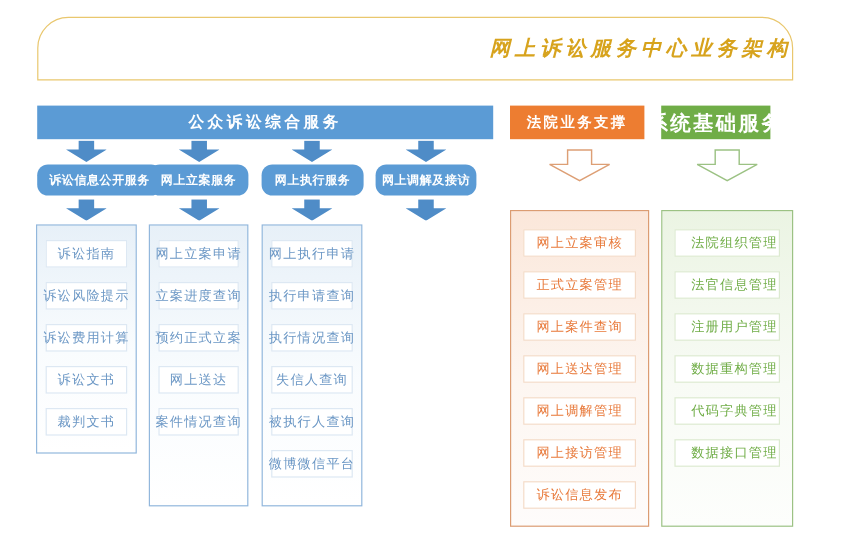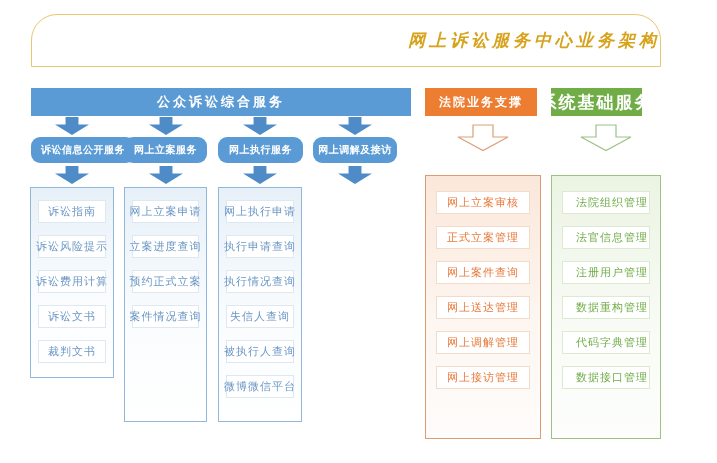--- a/index.html
+++ b/index.html
@@ -123,20 +123,21 @@
       <div class="item">诉讼风险提示</div>
       <div class="item">诉讼费用计算</div>
       <div class="item">诉讼文书</div>
       <div class="item">裁判文书</div>
     </div>
   <div class="col col2">
 
       <div class="item">网上立案申请</div>
       <div class="item">立案进度查询</div>
       <div class="item">预约正式立案</div>
+      <div class="item">网上送达</div>
       <div class="item">案件情况查询</div>
     </div>
   <div class="col col3">
 
   <div class="item">网上执行申请</div>
       <div class="item">执行申请查询</div>
       <div class="item">执行情况查询</div>
       <div class="item">失信人查询</div>
       <div class="item">被执行人查询</div>
       <div class="item">微博微信平台</div>
@@ -150,20 +151,21 @@
   </svg>
 
   <div class="panel panel-court">
 
   <div class="item">网上立案审核</div>
       <div class="item">正式立案管理</div>
       <div class="item">网上案件查询</div>
       <div class="item">网上送达管理</div>
       <div class="item">网上调解管理</div>
       <div class="item">网上接访管理</div>
+      <div class="item">诉讼信息发布</div>
     </div>
 
   <div class="panel panel-system">
 
   <div class="item">法院组织管理</div>
       <div class="item">法官信息管理</div>
       <div class="item">注册用户管理</div>
       <div class="item">数据重构管理</div>
       <div class="item">代码字典管理</div>
       <div class="item">数据接口管理</div>

